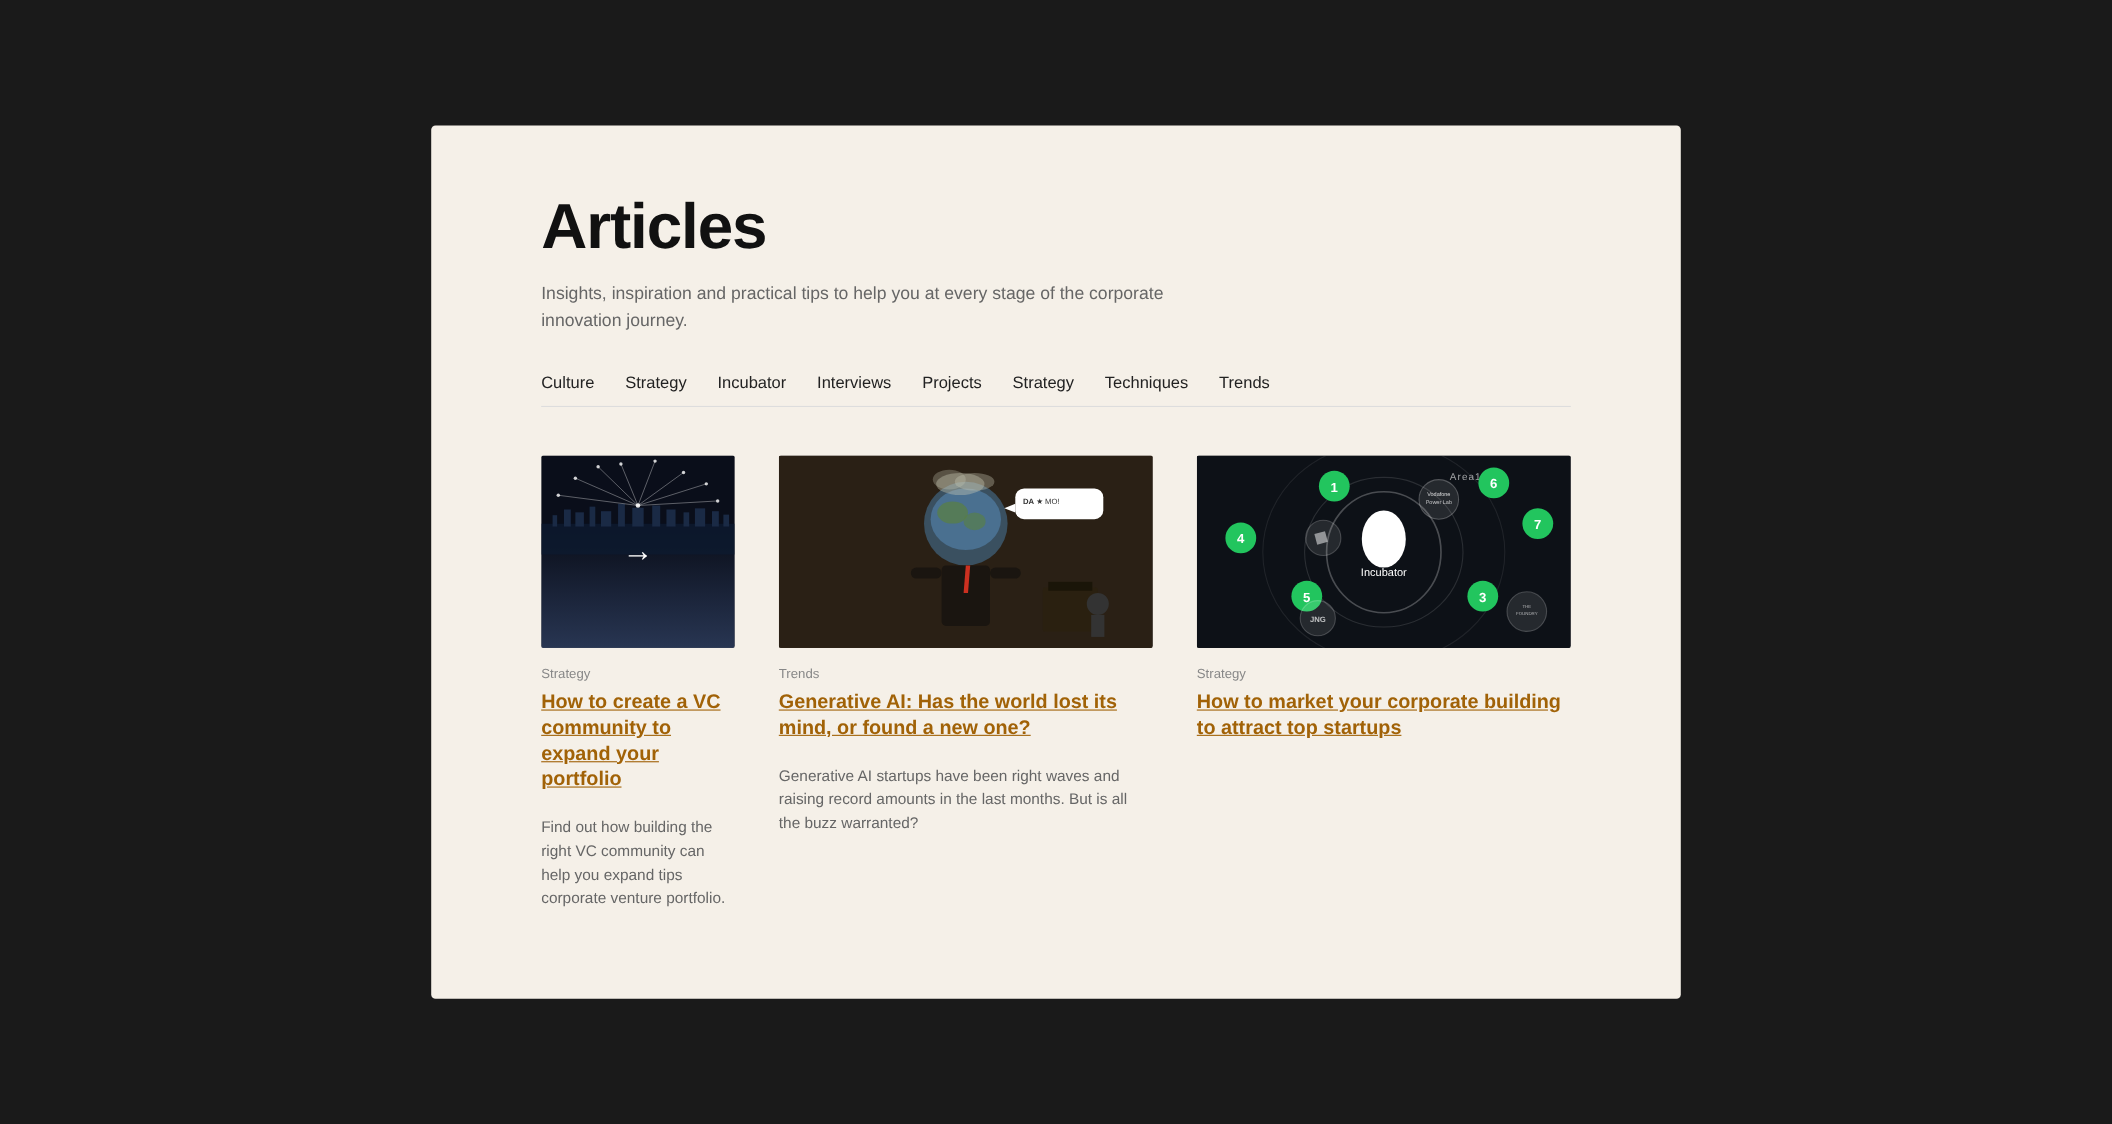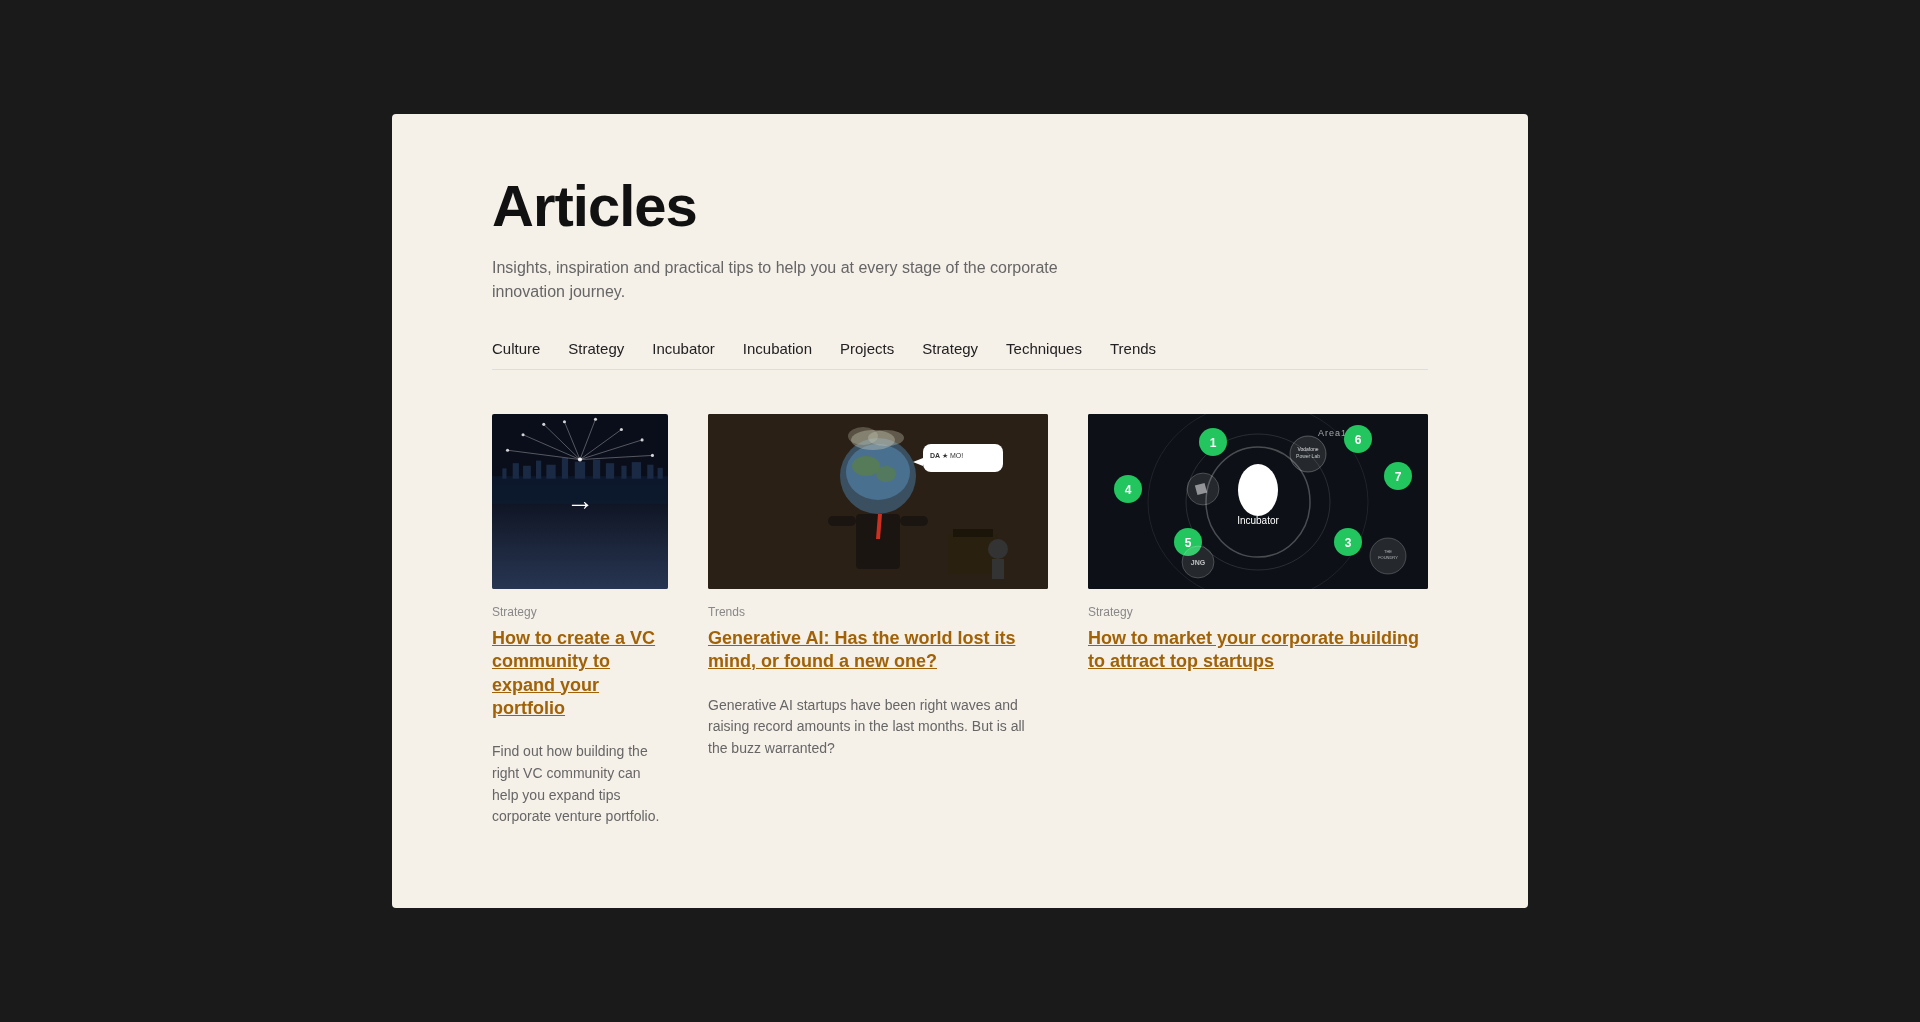--- a/index.html
+++ b/index.html
@@ -144,21 +144,21 @@
 <body>
 
 <div class="page-container">
   <h1 class="page-title">Articles</h1>
   <p class="page-subtitle">Insights, inspiration and practical tips to help you at every stage of the corporate innovation journey.</p>
 
   <nav class="category-nav">
     <a class="category-nav-item" href="#">Culture</a>
     <a class="category-nav-item" href="#">Strategy</a>
     <a class="category-nav-item" href="#">Incubator</a>
-    <a class="category-nav-item" href="#">Incubation</a>
+    <a class="category-nav-item" href="#">Interviews</a>
     <a class="category-nav-item" href="#">Projects</a>
     <a class="category-nav-item" href="#">Strategy</a>
     <a class="category-nav-item" href="#">Techniques</a>
     <a class="category-nav-item" href="#">Trends</a>
   </nav>
 
   <div class="articles-grid">
 
     <div class="article-card">
       <div class="article-image">

